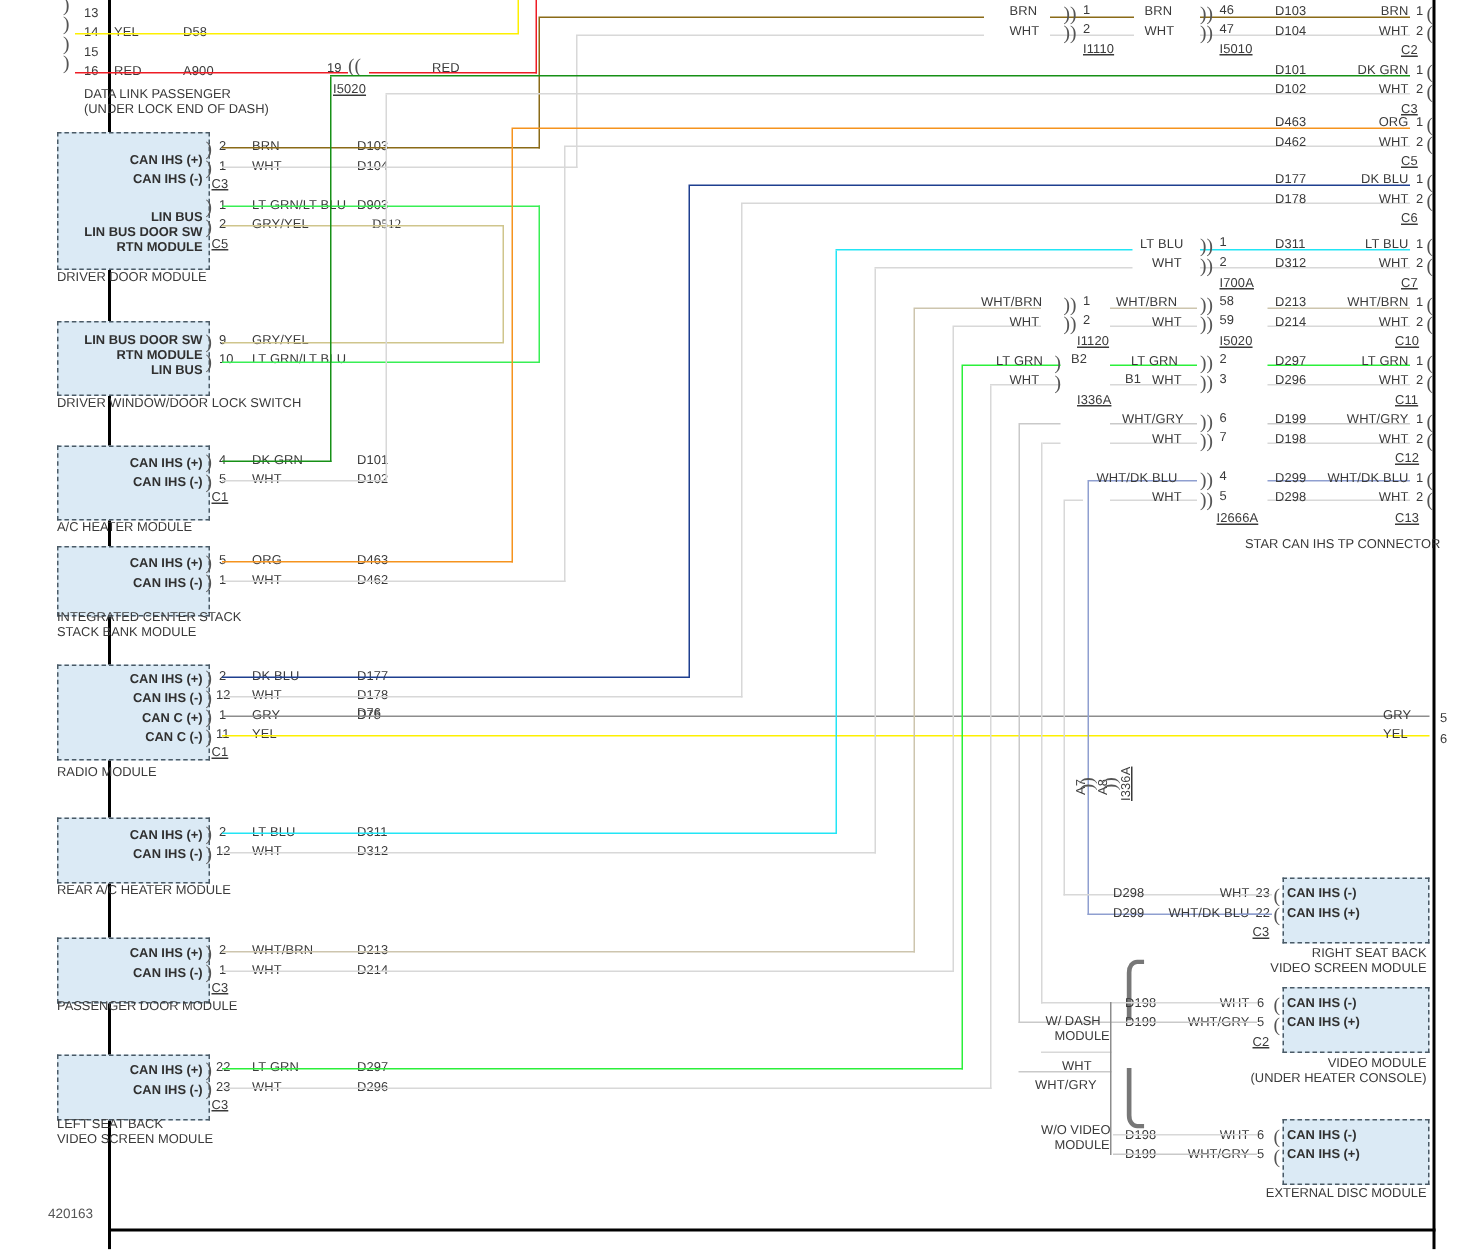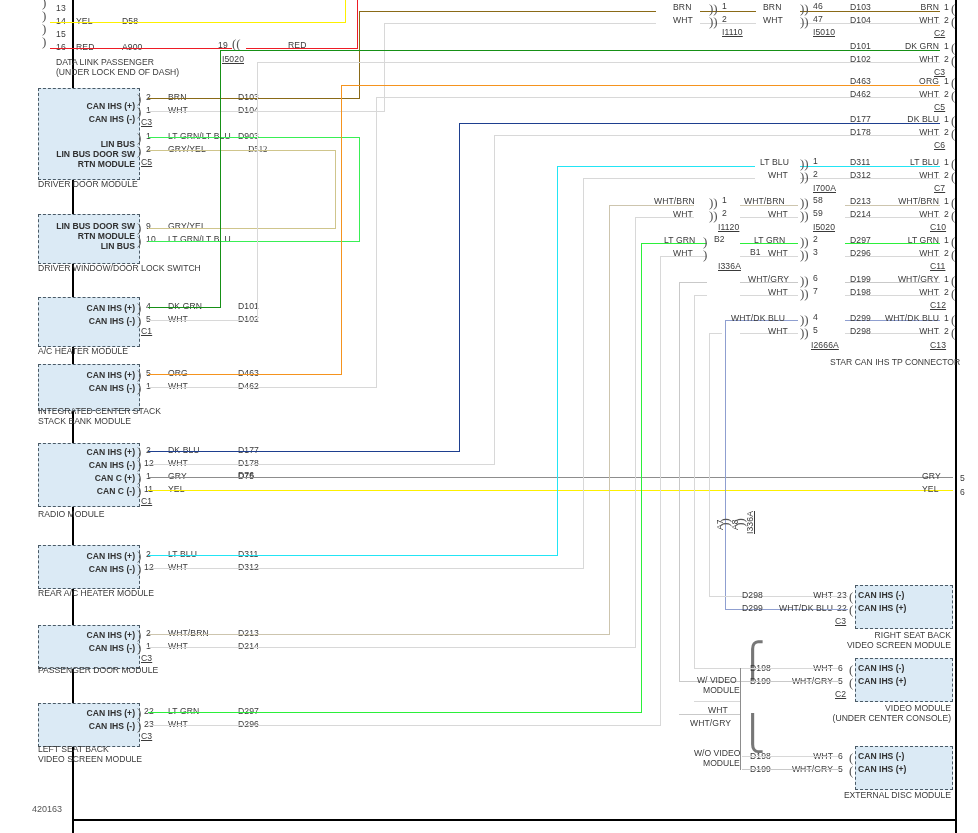--- a/index.html
+++ b/index.html
@@ -478,37 +478,37 @@
   <div class="t" style="left:837px;top:603px;">22</div>
   <div class="cx" style="left:849px;top:592px;">(</div>
   <div class="cx" style="left:849px;top:605px;">(</div>
   <div class="t u" style="left:835px;top:616px;">C3</div>
   <div class="mod" style="left:855px;top:585px;width:96px;height:42px;"></div>
   <div class="pinlab" style="left:858px;top:590px;width:92px;text-align:left;">CAN IHS (-)</div>
   <div class="pinlab" style="left:858px;top:603px;width:92px;text-align:left;">CAN IHS (+)</div>
   <div class="modlab r" style="left:840px;top:630px;width:111px;text-align:right;">RIGHT SEAT BACK</div>
   <div class="modlab r" style="left:820px;top:640px;width:131px;text-align:right;">VIDEO SCREEN MODULE</div>
 
-  <div class="modlab" style="left:697px;top:675px;">W/ VIDEO</div>
+  <div class="modlab" style="left:697px;top:675px;">W/ DASH</div>
   <div class="modlab" style="left:703px;top:685px;">MODULE</div>
   <div class="bigbrk" style="left:740px;top:660px;font-size:34px;color:#777;line-height:0;">⎧</div>
   <div class="t" style="left:750px;top:663px;">D198</div>
   <div class="t" style="left:750px;top:676px;">D199</div>
   <div class="t r" style="left:770px;top:663px;width:63px;">WHT</div>
   <div class="t r" style="left:762px;top:676px;width:71px;">WHT/GRY</div>
   <div class="t" style="left:838px;top:663px;">6</div>
   <div class="t" style="left:838px;top:676px;">5</div>
   <div class="cx" style="left:849px;top:665px;">(</div>
   <div class="cx" style="left:849px;top:678px;">(</div>
   <div class="t u" style="left:835px;top:689px;">C2</div>
   <div class="mod" style="left:855px;top:658px;width:96px;height:42px;"></div>
   <div class="pinlab" style="left:858px;top:663px;width:92px;text-align:left;">CAN IHS (-)</div>
   <div class="pinlab" style="left:858px;top:676px;width:92px;text-align:left;">CAN IHS (+)</div>
   <div class="modlab r" style="left:850px;top:703px;width:101px;text-align:right;">VIDEO MODULE</div>
-  <div class="modlab r" style="left:800px;top:713px;width:151px;text-align:right;">(UNDER CENTER CONSOLE)</div>
+  <div class="modlab r" style="left:800px;top:713px;width:151px;text-align:right;">(UNDER HEATER CONSOLE)</div>
 
   <div class="t" style="left:708px;top:705px;">WHT</div>
   <div class="t" style="left:690px;top:718px;">WHT/GRY</div>
 
   <div class="modlab" style="left:694px;top:748px;">W/O VIDEO</div>
   <div class="modlab" style="left:703px;top:758px;">MODULE</div>
   <div class="bigbrk" style="left:740px;top:733px;font-size:34px;color:#777;line-height:0;">⎩</div>
   <div class="t" style="left:750px;top:751px;">D198</div>
   <div class="t" style="left:750px;top:764px;">D199</div>
   <div class="t r" style="left:770px;top:751px;width:63px;">WHT</div>

